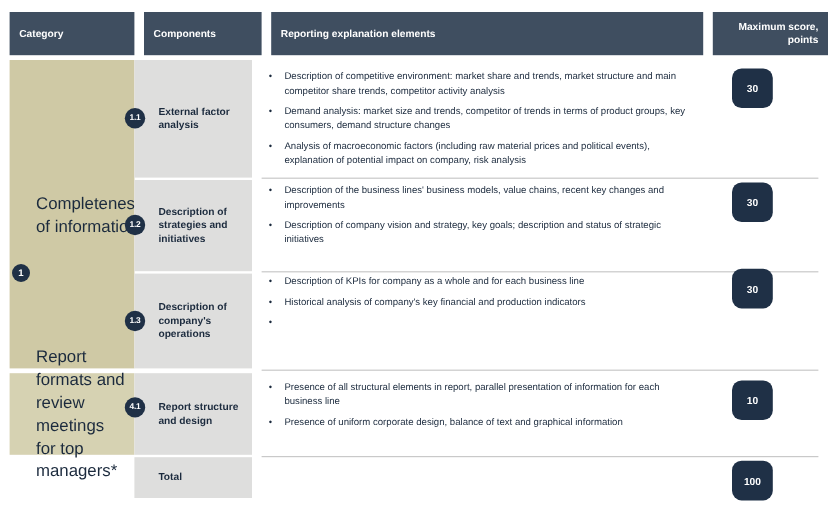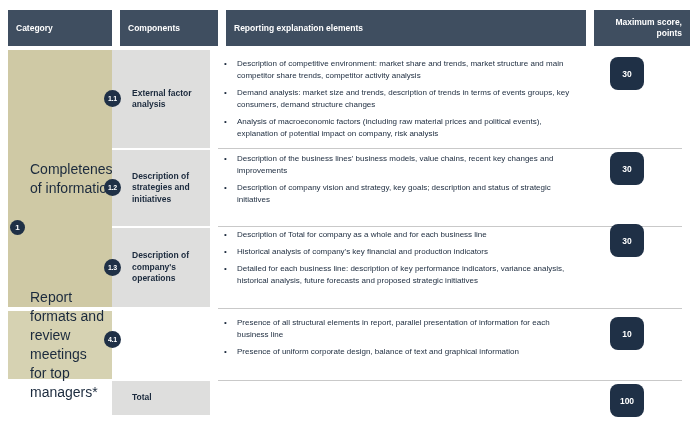--- a/index.html
+++ b/index.html
@@ -204,21 +204,21 @@
     <div class="comp-label">External factor analysis</div>
   </div>
   <div class="comp-badge" style="top:90px;">1.1</div>
   <div class="bullets" style="top:58px;">
     <div class="bullet">
       <span class="dot">•</span>
       <span>Description of competitive environment: market share and trends, market structure and main competitor share trends, competitor activity analysis</span>
     </div>
     <div class="bullet">
       <span class="dot">•</span>
-      <span>Demand analysis: market size and trends, description of trends in terms of events groups, key consumers, demand structure changes</span>
+      <span>Demand analysis: market size and trends, competitor of trends in terms of product groups, key consumers, demand structure changes</span>
     </div>
     <div class="bullet">
       <span class="dot">•</span>
       <span>Analysis of macroeconomic factors (including raw material prices and political events), explanation of potential impact on company, risk analysis</span>
     </div>
   </div>
   <div class="score-pill" style="top:57px;">30</div>
   <div class="sep" style="top:148px;"></div>
 
   <div class="comp-cell" style="top:150px;height:76px;">
@@ -238,34 +238,36 @@
   <div class="score-pill" style="top:152px;">30</div>
   <div class="sep" style="top:226px;"></div>
 
   <div class="comp-cell" style="top:228px;height:79px;">
     <div class="comp-label">Description of company's operations</div>
   </div>
   <div class="comp-badge" style="top:259px;">1.3</div>
   <div class="bullets" style="top:229px;">
     <div class="bullet">
       <span class="dot">•</span>
-      <span>Description of Total for company as a whole and for each business line</span>
+      <span>Description of KPIs for company as a whole and for each business line</span>
     </div>
     <div class="bullet">
       <span class="dot">•</span>
       <span>Historical analysis of company's key financial and production indicators</span>
     </div>
     <div class="bullet">
       <span class="dot">•</span>
-      <span>Detailed for each business line: description of key performance indicators, variance analysis, historical analysis, future forecasts and proposed strategic initiatives</span>
     </div>
   </div>
   <div class="score-pill" style="top:224px;">30</div>
   <div class="sep" style="top:308px;"></div>
 
+  <div class="comp-cell" style="top:311px;height:68px;">
+    <div class="comp-label">Report structure and design</div>
+  </div>
   <div class="comp-badge" style="top:331px;">4.1</div>
   <div class="bullets" style="top:317px;">
     <div class="bullet">
       <span class="dot">•</span>
       <span>Presence of all structural elements in report, parallel presentation of information for each business line</span>
     </div>
     <div class="bullet">
       <span class="dot">•</span>
       <span>Presence of uniform corporate design, balance of text and graphical information</span>
     </div>

